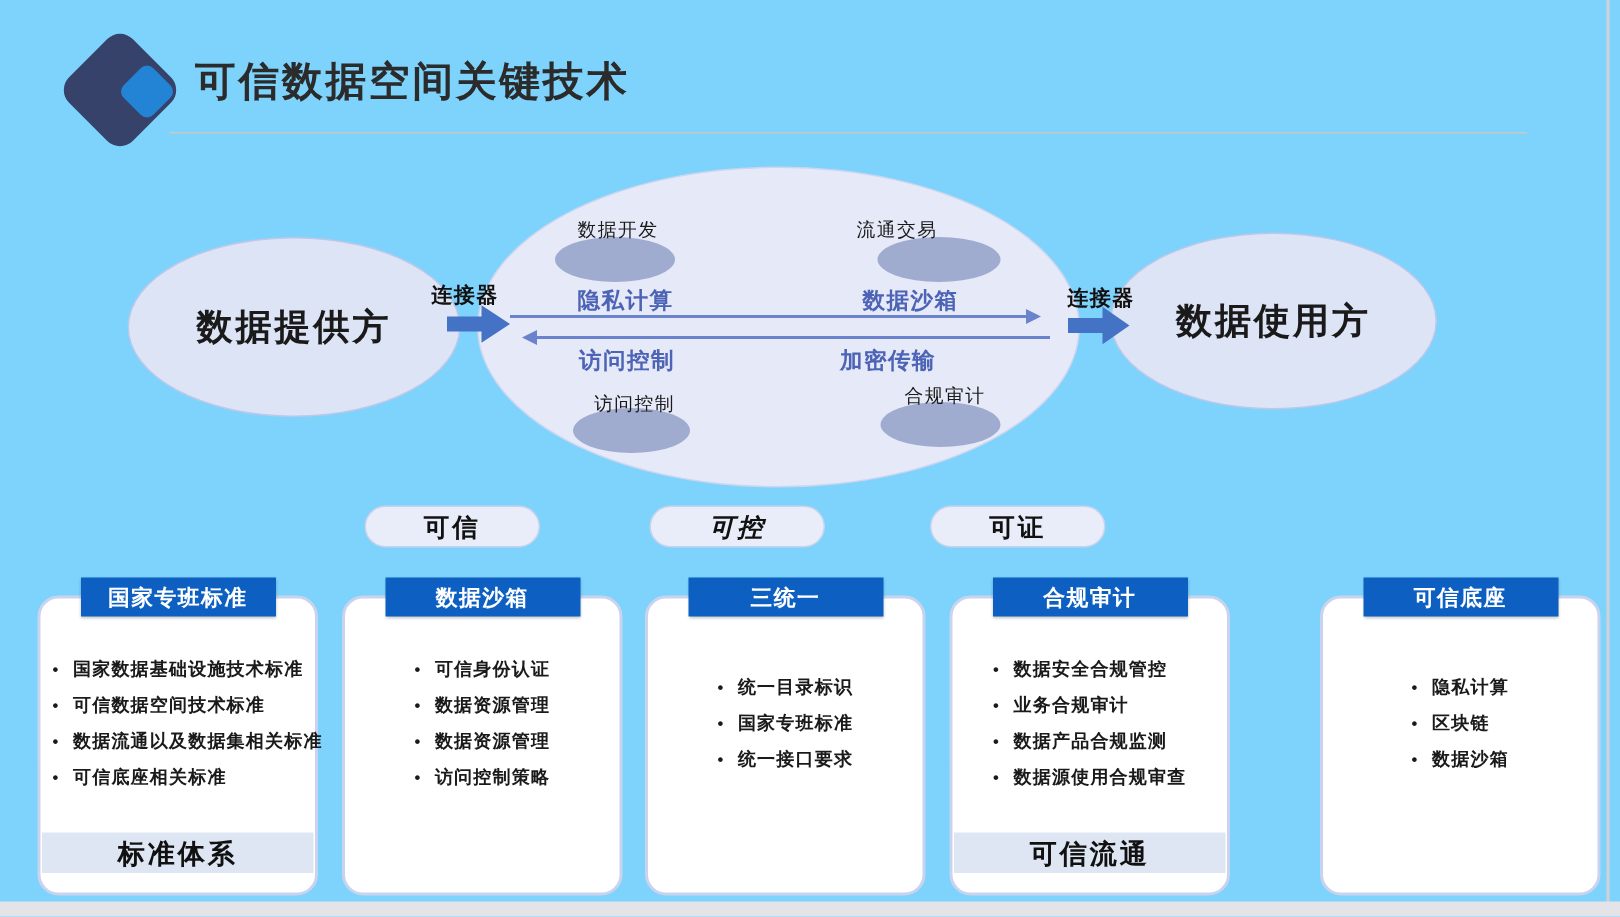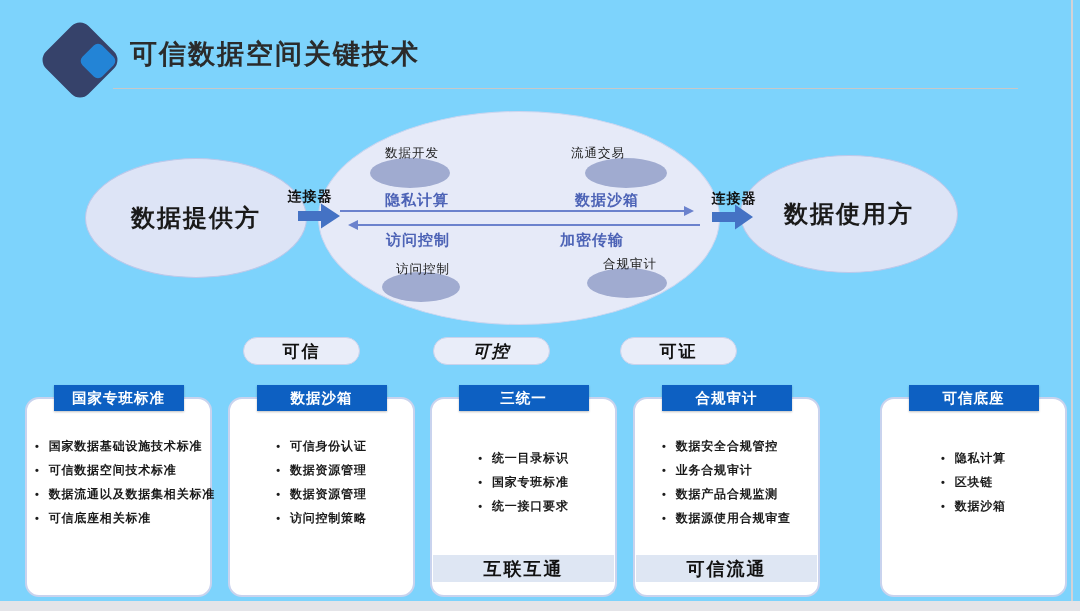--- a/index.html
+++ b/index.html
@@ -151,20 +151,21 @@
         <div class="bullet">
             <span class="dot">•</span>
             <span>数据流通以及数据集相关标准</span>
           </div>
         <div class="bullet">
             <span class="dot">•</span>
             <span>可信底座相关标准</span>
           </div>
       </div>
     </div>
+    <div class="card-footer">标准体系</div>
   </div>
 
   <div class="card card-2">
     <div class="card-header">数据沙箱</div>
     <div class="card-body">
       <div class="bullet-list">
         <div class="bullet">
             <span class="dot">•</span>
             <span>可信身份认证</span>
           </div>
@@ -195,21 +196,20 @@
         <div class="bullet">
             <span class="dot">•</span>
             <span>国家专班标准</span>
           </div>
         <div class="bullet">
             <span class="dot">•</span>
             <span>统一接口要求</span>
           </div>
       </div>
     </div>
-    <div class="card-footer">互联互通</div>
   </div>
 
   <div class="card card-4">
     <div class="card-header">合规审计</div>
     <div class="card-body">
       <div class="bullet-list">
         <div class="bullet">
             <span class="dot">•</span>
             <span>数据安全合规管控</span>
           </div>

